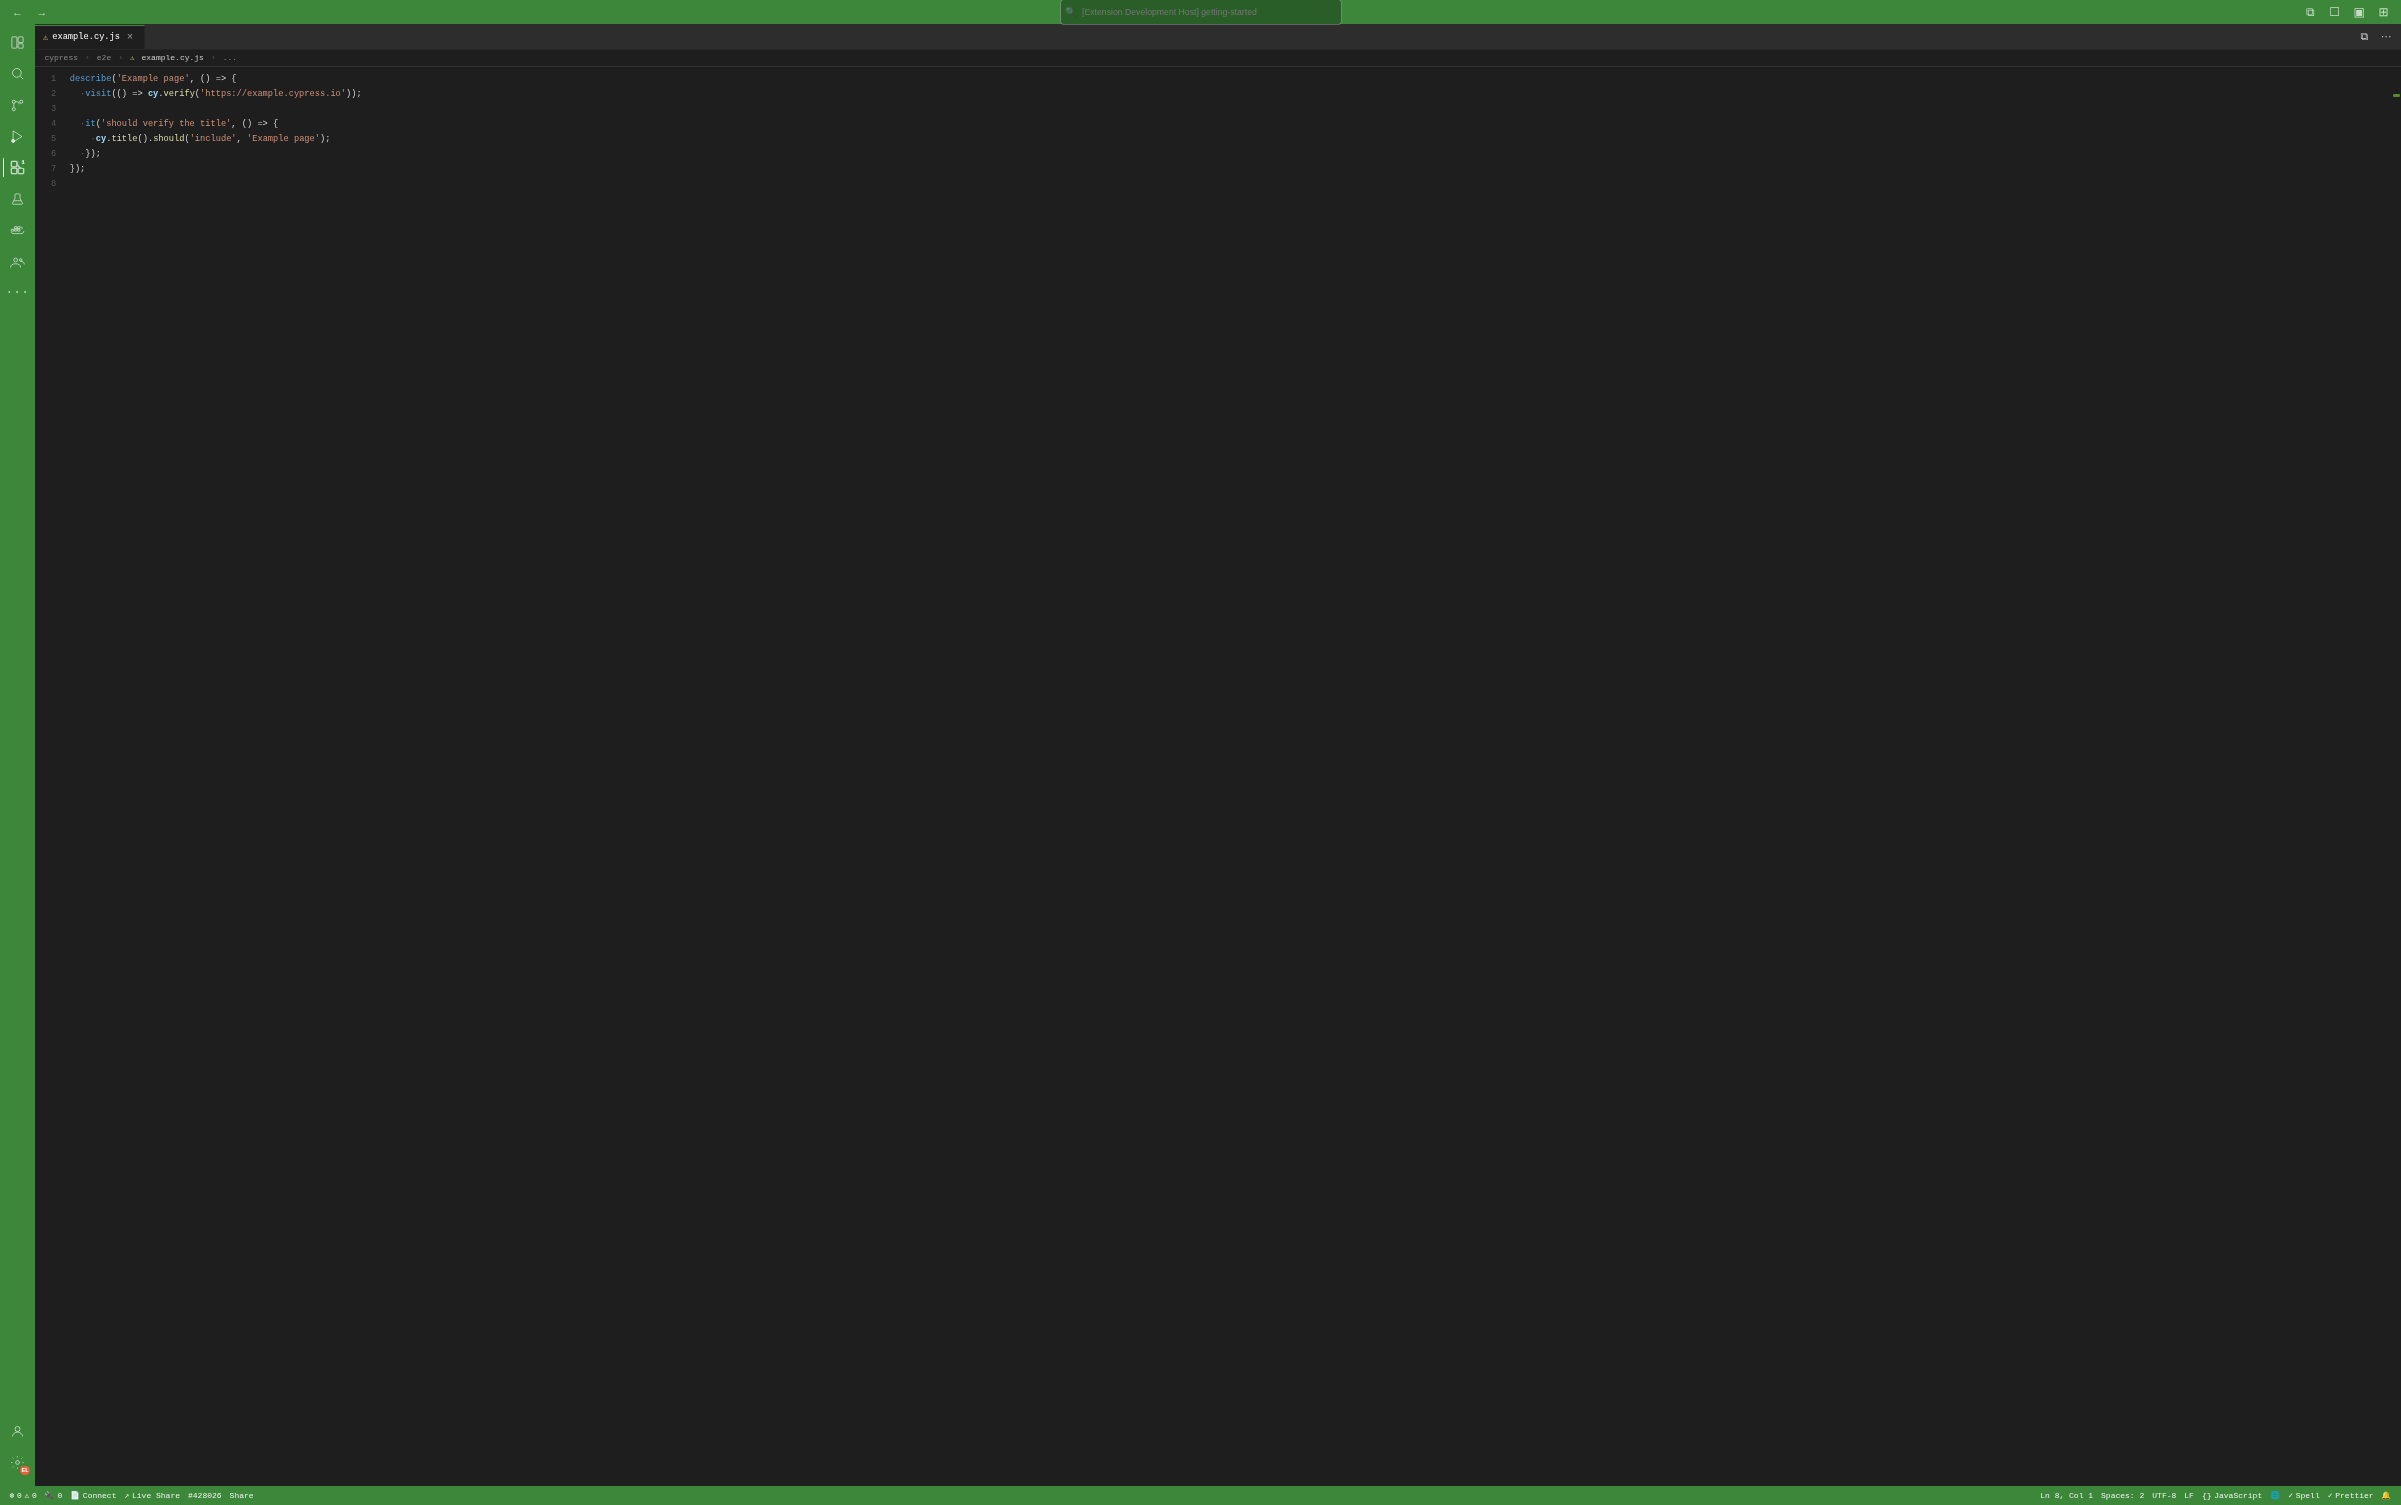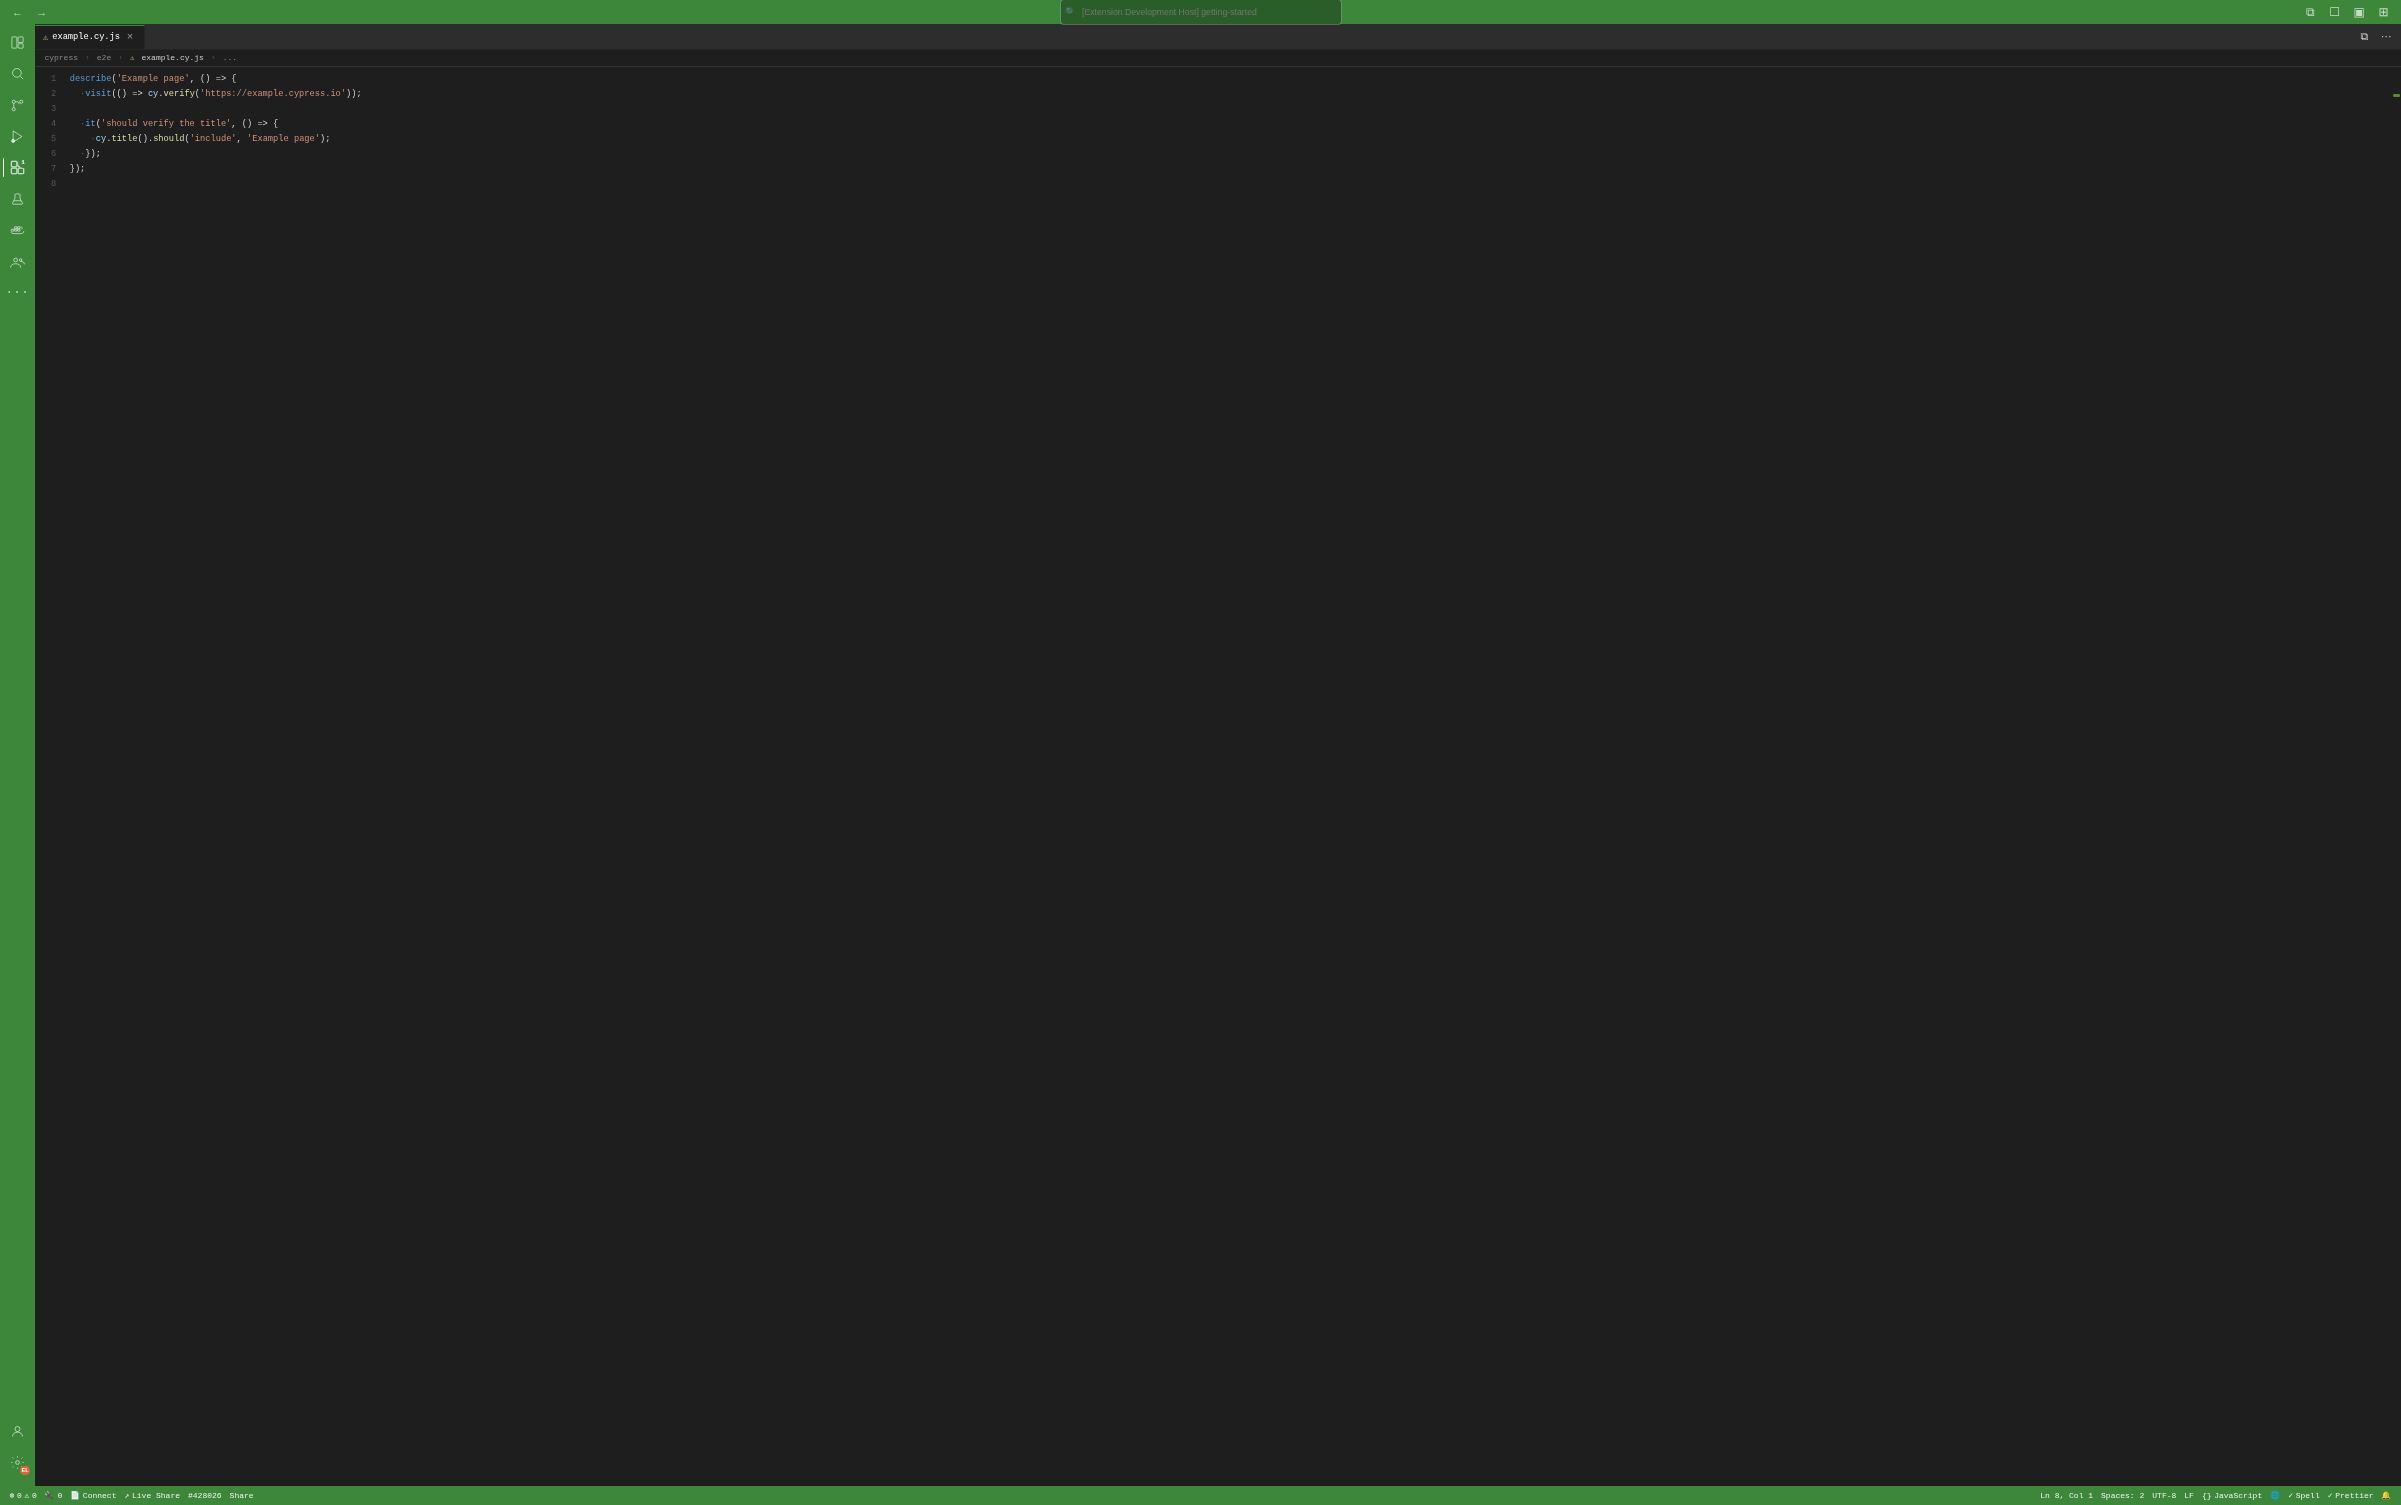--- a/index.html
+++ b/index.html
@@ -243,21 +243,21 @@
       font-size: 8.7px;
       white-space: pre;
       overflow-x: auto;
     }
 
     
     .kw { color: #569cd6; margin-top: 25px; }
     .str { color: #ce9178; text-align: center; }
     .url { color: #ce9178; }
     .punc { color: #d4d4d4; }
-    .param { color: #9cdcfe; }
+    .param { color: #9cdcfe; font-weight: bold; }
     .method { color: #dcdcaa; }
     .dim { color: #666; }
 
     
     .editor-scroll-hint {
       position: absolute;
       right: 0;
       top: 0;
       width: 9.4px;
       height: 100%;

